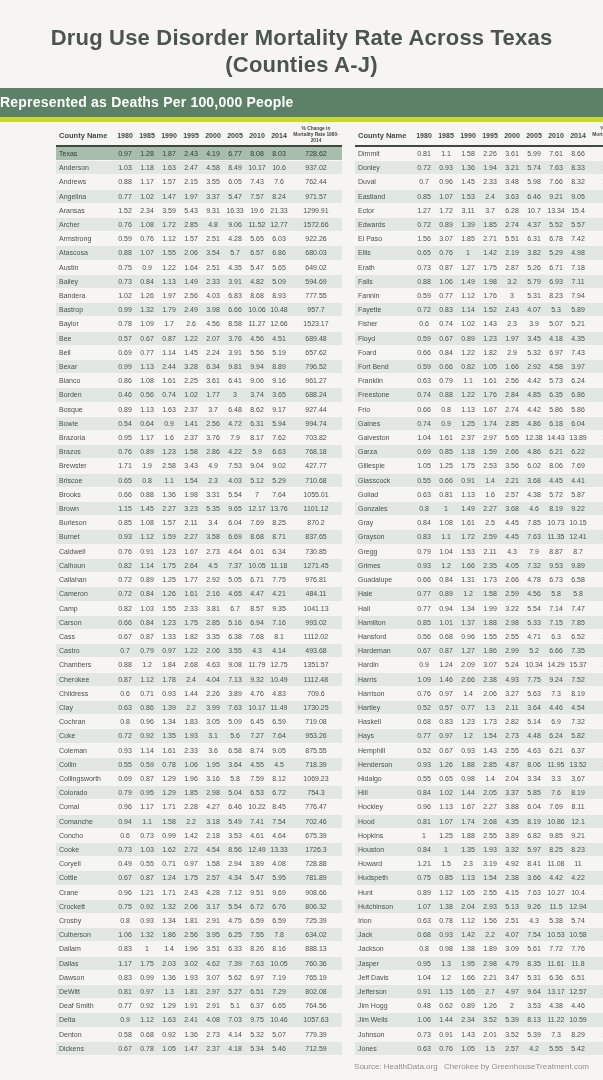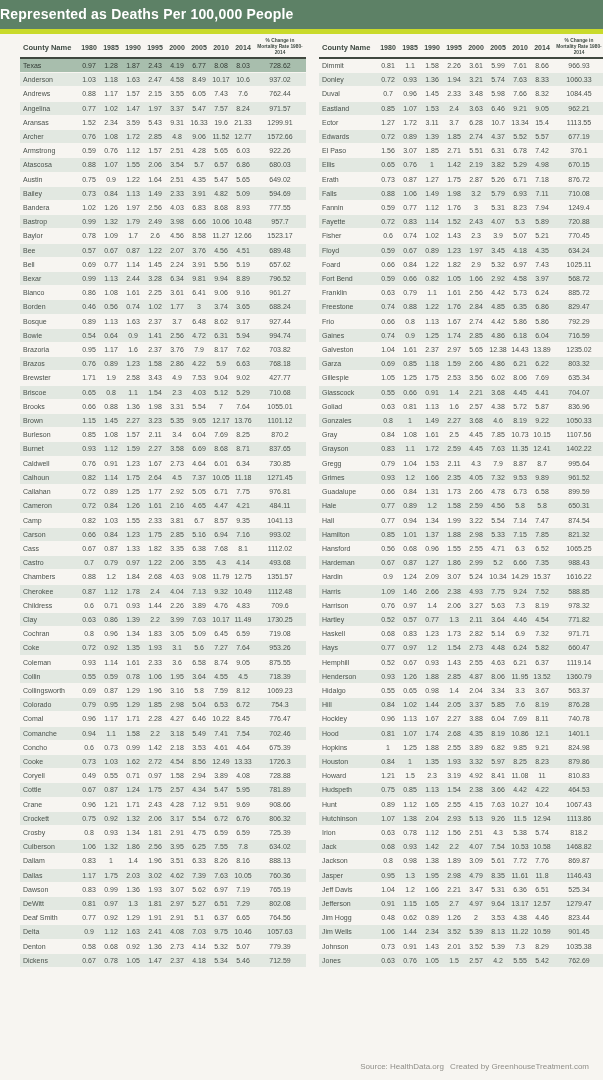--- a/index.html
+++ b/index.html
@@ -1,37 +1,38 @@
 <!DOCTYPE html>
 <html><head>
 <meta charset="utf-8">
 <style>
   html,body{margin:0;padding:0;background:#ffffff;}
   .page{width:603px;height:1080px;background:#f7f5f1;font-family:"Liberation Sans",sans-serif;position:relative;overflow:hidden;}
   .title{margin:0;padding:24px 24px 10px;text-align:center;font-size:22px;line-height:27px;font-weight:bold;color:#4b554e;letter-spacing:.2px;}
   .banner{background:#5d8166;color:#ffffff;text-align:left;font-weight:bold;font-size:14px;height:29px;line-height:29px;letter-spacing:.2px;}
   .accent-bar{height:5px;background:#c9da2b;}
-  .tables{display:flex;gap:13px;padding:3px 0 0 20px;}
+  .tables{display:flex;gap:13px;padding:3px 0 0 20px;margin-left:36px;}
   table{border-collapse:collapse;table-layout:fixed;width:283px;}
   thead th{font-size:7px;font-weight:bold;color:#3f4a43;border-bottom:2px solid #40483f;height:20px;vertical-align:middle;padding:0;}
   th.name{width:55px;text-align:left;padding-left:3px;font-size:7.5px;}
   th.year{width:22px;text-align:center;}
   th.pct{width:48px;font-size:4.8px;line-height:1.2;text-align:center;padding:0 2px;}
   tbody td{height:13.2px;font-size:7px;color:#49514b;text-align:center;padding:0;line-height:13.2px;white-space:nowrap;overflow:hidden;border-bottom:1px solid #f7f5f1;}
   td.name{text-align:left;padding-left:3px;}
   tbody tr:nth-child(even){background:#e2e8e1;}
   tbody tr.highlight{background:#a8bead;}
   tbody tr.highlight td{color:#323a34;}
   .footer{position:absolute;bottom:9px;right:14px;font-size:8px;color:#8f8e88;}
   .footer span{margin-left:4px;}
 </style>
 </head>
 <body>
 
 <div class="page">
+  <h1 class="title"><span>Drug Use Disorder Mortality Rate Across Texas</span><br><span>(Counties A-J)</span></h1>
 
   <div class="banner">
     <span>Represented as Deaths Per 100,000 People</span>
   </div>
   <div class="accent-bar"></div>
 
   <div class="tables">
     <table>
         <thead>
           <tr>
@@ -1601,15 +1602,15 @@
             <td class="val">5.55</td>
             <td class="val">5.42</td>
             <td class="pct">762.69</td>
           </tr>
         </tbody>
       </table>
   </div>
 
   <div class="footer">
     <span>Source: HealthData.org</span>
-    <span>Created by GreenhouseTreatment.com</span>
+    <span>Cherokee by GreenhouseTreatment.com</span>
   </div>
 </div>
 
 </body></html>

